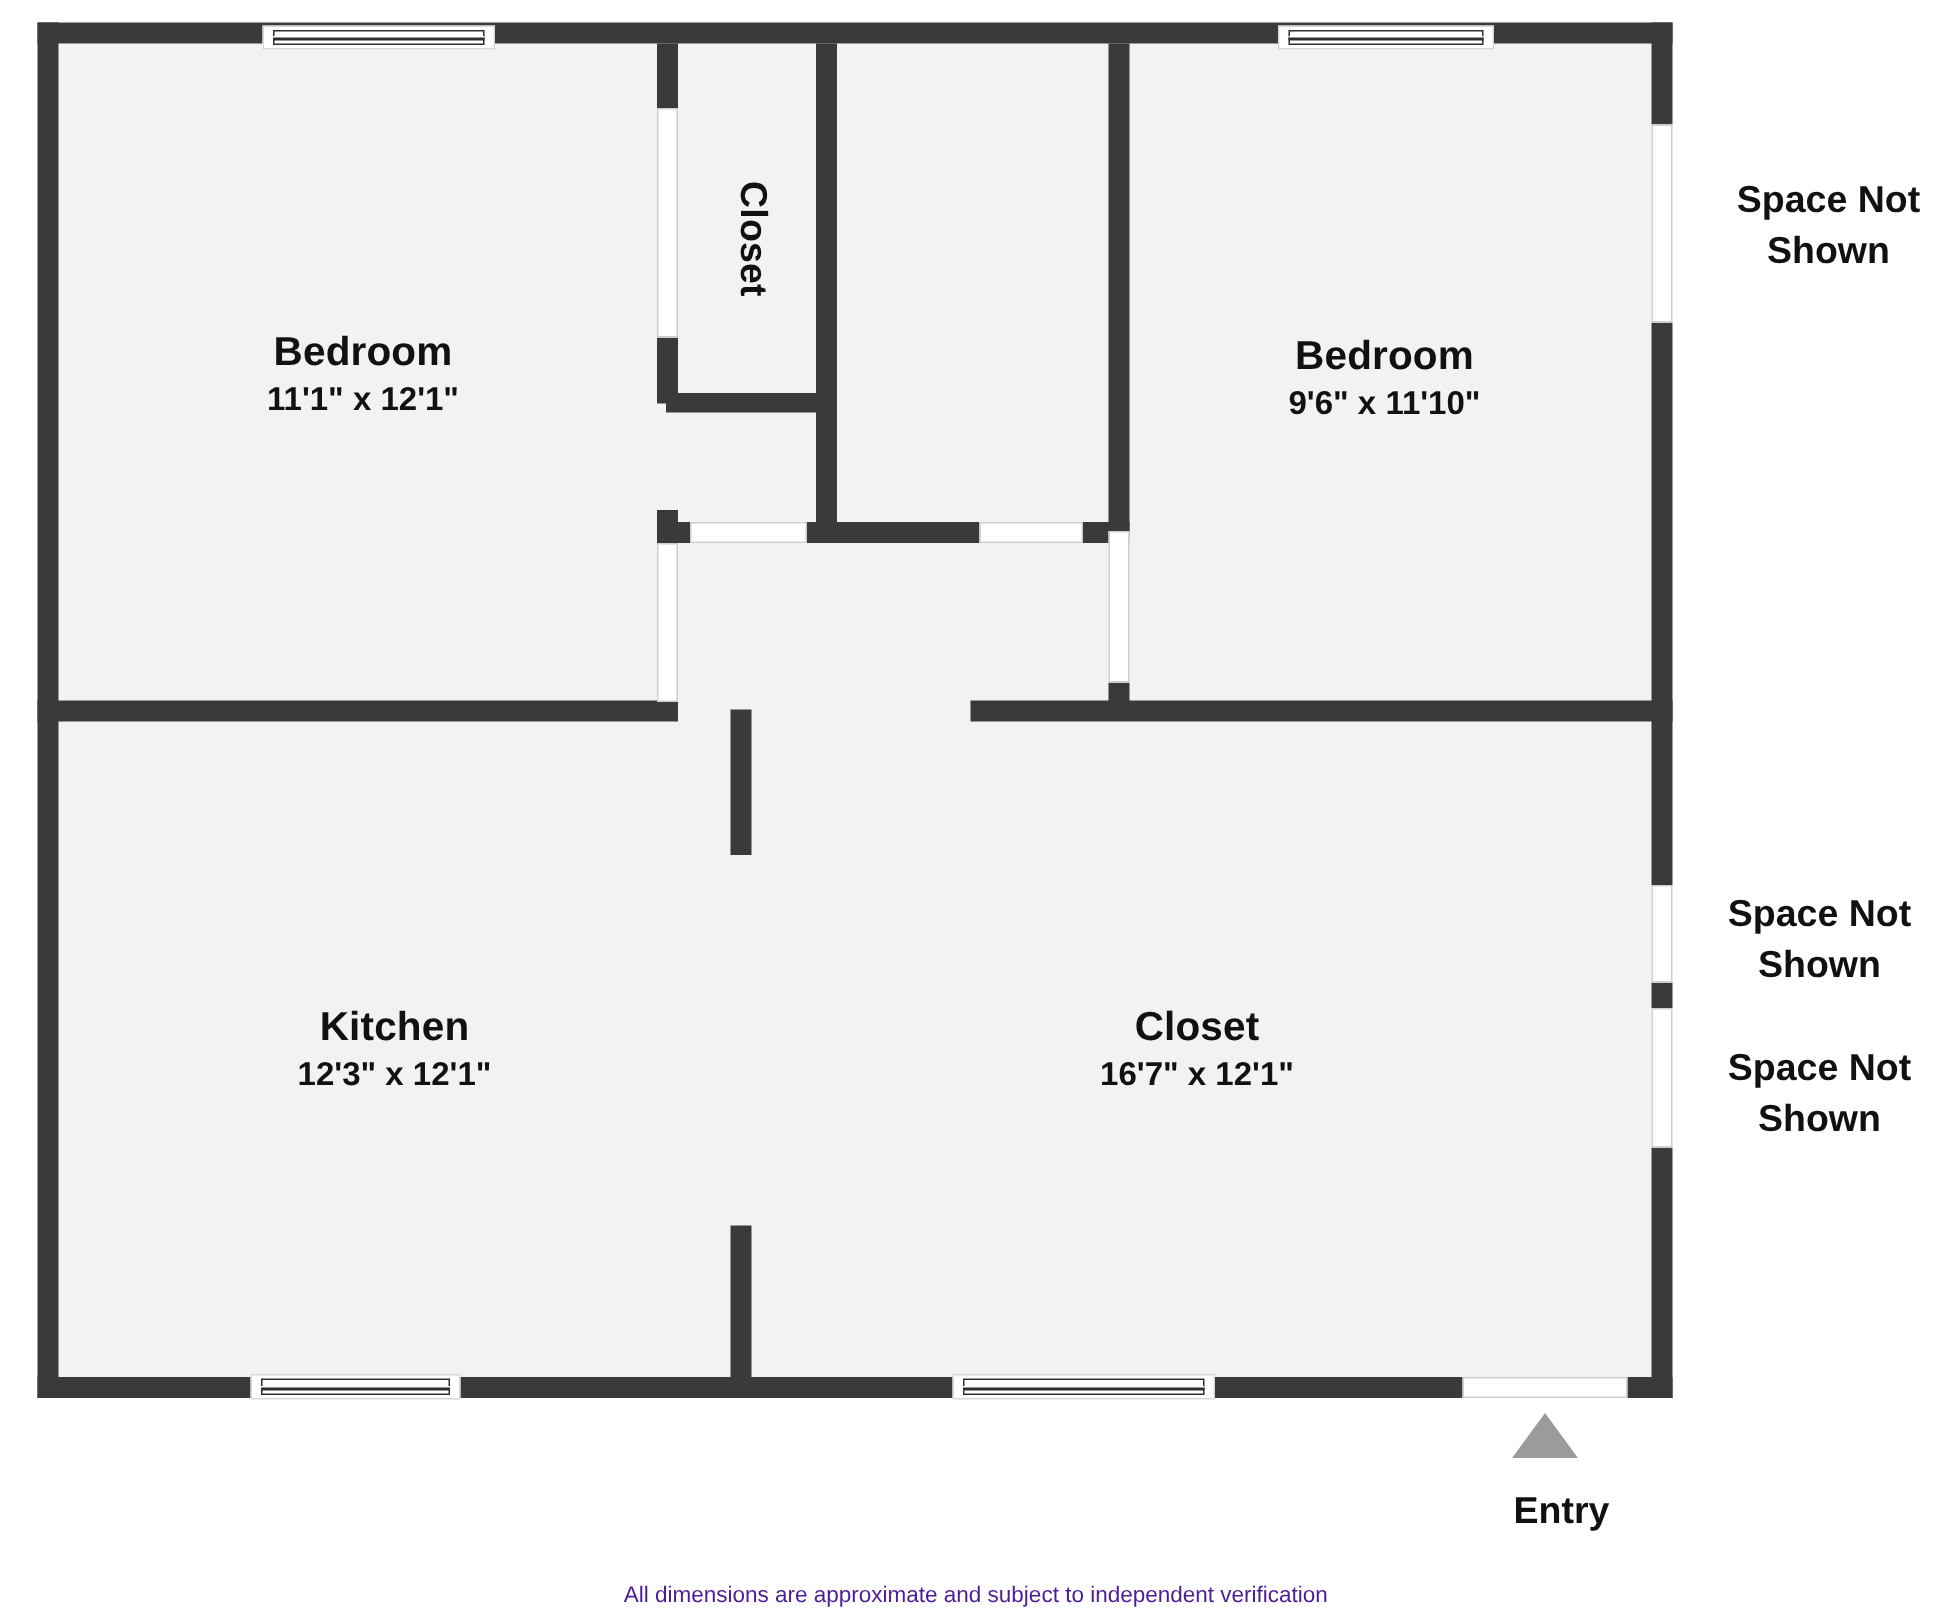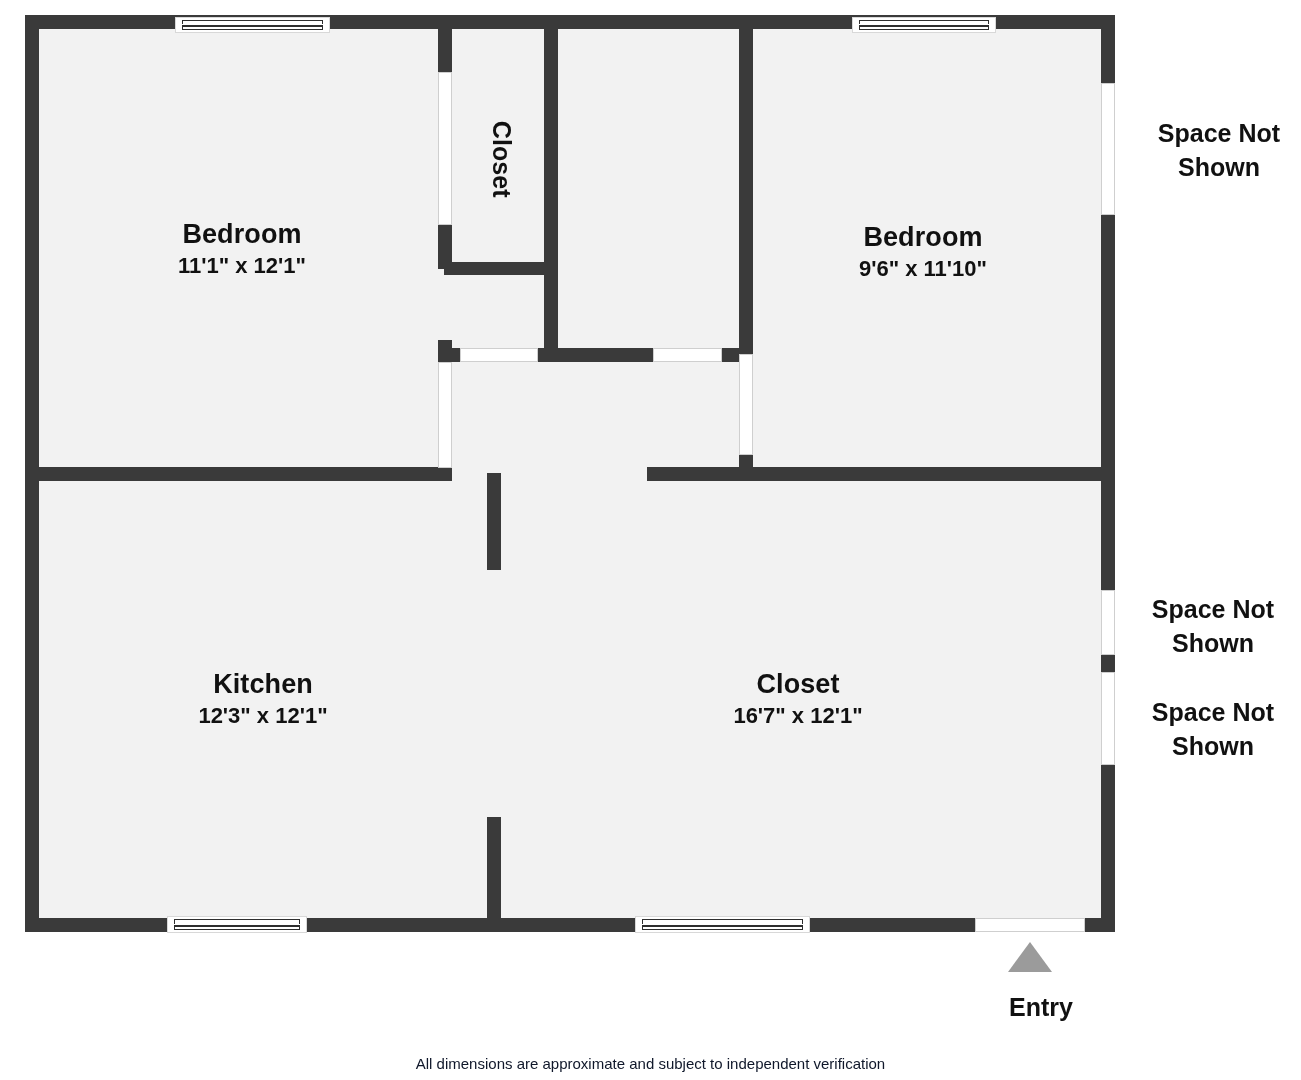--- a/index.html
+++ b/index.html
@@ -125,21 +125,21 @@
     width: 160px;
   }
 
   
   .disclaimer {
     position: absolute;
     left: 0;
     width: 1301px;
     text-align: center;
     font-size: 15px;
-    color: #0f172a;
+    color: #4c1d95;
     font-weight: normal;
   }
 </style>
 </head>
 <body>
 
 <div id="plan">
 
   <div class="floor" style="left:39px;  top:29px;  width:411px; height:445px;"></div>
   <div class="floor" style="left:450px; top:29px;  width:105px; height:238px;"></div>

